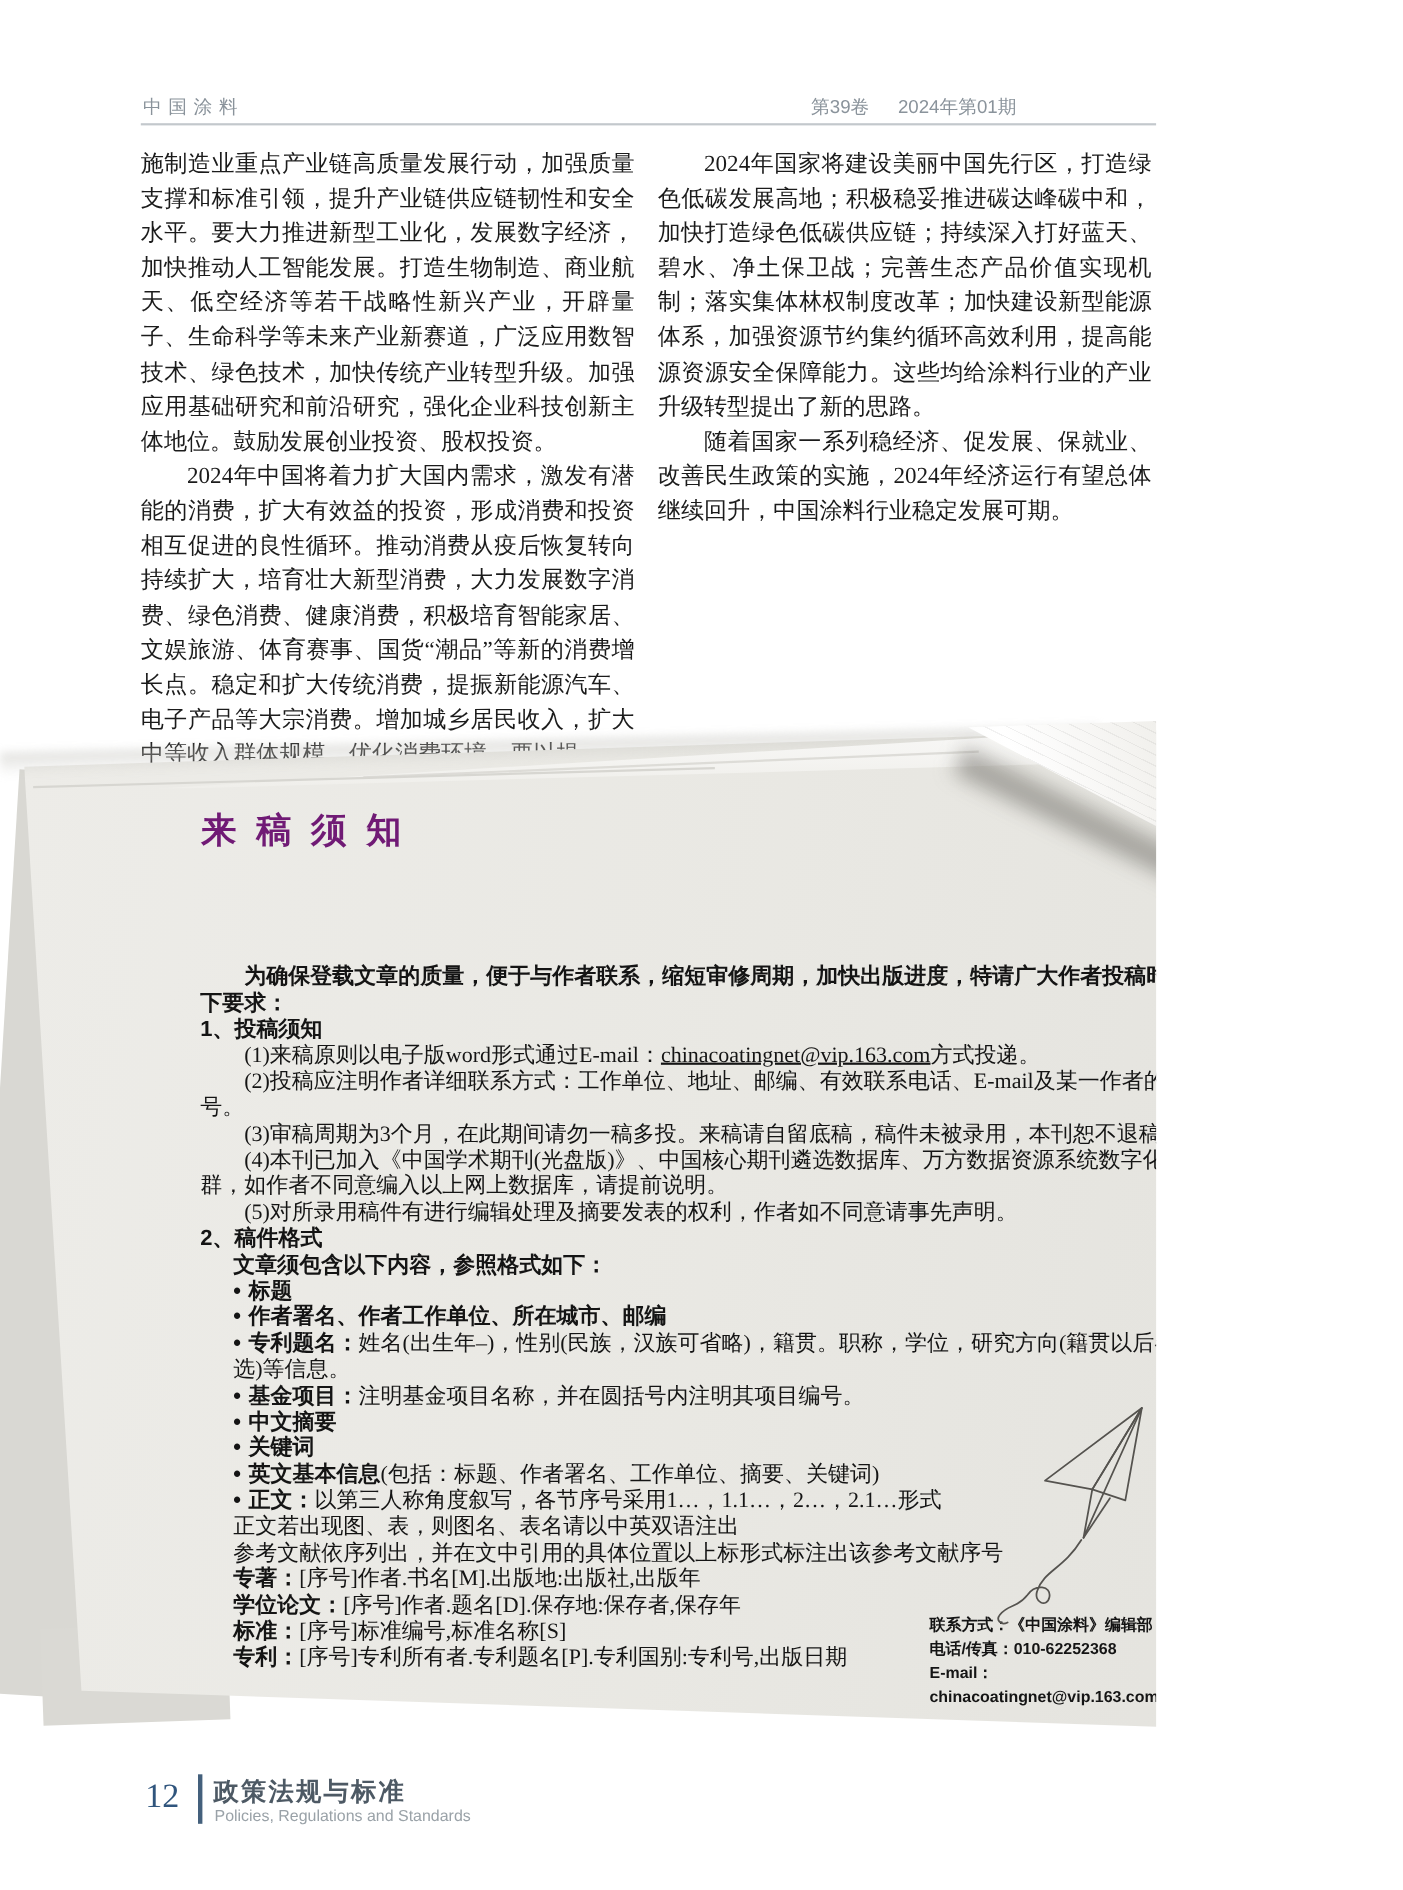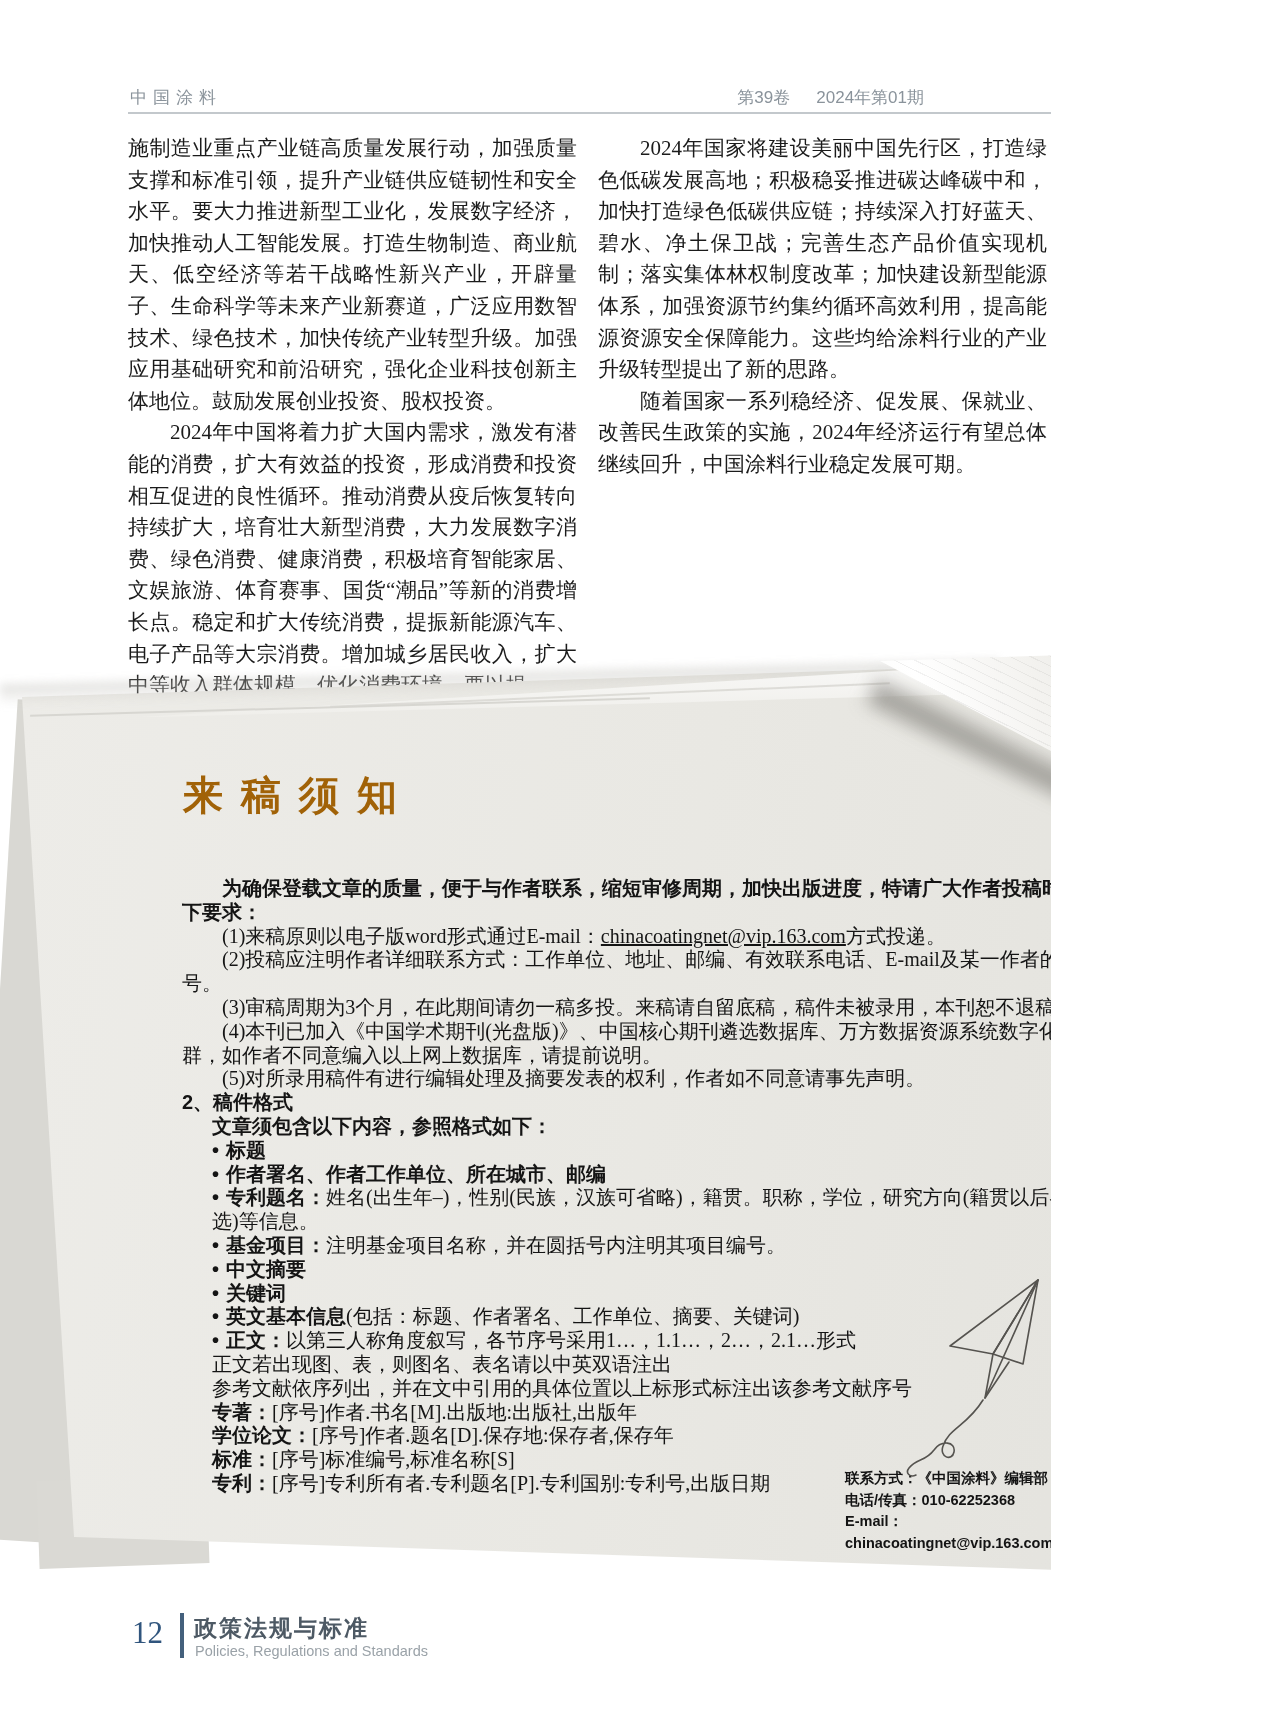--- a/index.html
+++ b/index.html
@@ -47,22 +47,22 @@
   .curl-shadow{position:absolute;left:872px;top:678px;width:300px;height:26px;z-index:4;
                background:rgba(100,98,92,.5);filter:blur(9px);
                transform:rotate(26deg);transform-origin:left center;}
   .page-curl{position:absolute;left:880px;top:652px;width:272px;height:152px;z-index:5;
              clip-path:polygon(0 6%,100% 0,100% 100%);
              background:linear-gradient(245deg,#e6e5e0 0%,#f4f3f0 40%,#ffffff 72%,#fafaf8 100%);}
   .page-curl:after{content:"";position:absolute;inset:0;
              background:repeating-linear-gradient(26deg,rgba(0,0,0,.05) 0 1px,rgba(0,0,0,0) 1px 9px);}
 
   
-  .notice-title{position:absolute;left:183px;top:768px;z-index:10;font-size:40px;font-weight:900;
-                letter-spacing:18px;color:#a16207;}
+  .notice-title{position:absolute;left:183px;top:733px;z-index:10;font-size:32px;font-weight:900;
+                letter-spacing:18px;color:#701a75;}
   .notice-body{position:absolute;left:182px;top:877px;width:953px;z-index:10;font-size:20px;
                line-height:23.8px;color:#141414;}
   .n-line{margin:0;}
   .n-line .nb{font-weight:bold;}
   .n-line .nb:not(:empty){margin-right:7px;}
   .n-line .nd{font-family:"Liberation Sans","DejaVu Sans",sans-serif;font-weight:bold;}
   .n-line .nt,.n-line .ne{font-family:"Liberation Serif","DejaVu Serif",serif;}
   .n-line .ne{text-decoration:underline;}
   .l-intro{text-indent:2em;}
   .l-item{text-indent:2em;}
@@ -115,20 +115,21 @@
   <div class="fan-line a"></div>
   <div class="fan-line b"></div>
   <div class="curl-shadow"></div>
   <div class="page-curl"></div>
 
   <div class="notice-title">来稿须知</div>
 
   <div class="notice-body">
 
   <div class="n-line l-intro"><span class="nb nd"></span><b class="nd">为确保登载文章的质量，便于与作者联系，缩短审修周期，加快出版进度，特请广大作者投稿时注意以下要求：</b><span class="nt"></span><span class="ne"></span><span class="nt"></span></div>
+      <div class="n-line l-h1"><span class="nb nd"></span><b class="nd">1、投稿须知</b><span class="nt"></span><span class="ne"></span><span class="nt"></span></div>
       <div class="n-line l-item"><span class="nb nd"></span><b class="nd"></b><span class="nt">(1)来稿原则以电子版word形式通过E-mail：</span><span class="ne">chinacoatingnet@vip.163.com</span><span class="nt">方式投递。</span></div>
       <div class="n-line l-item"><span class="nb nd"></span><b class="nd"></b><span class="nt">(2)投稿应注明作者详细联系方式：工作单位、地址、邮编、有效联系电话、E-mail及某一作者的身份证号。</span><span class="ne"></span><span class="nt"></span></div>
       <div class="n-line l-item"><span class="nb nd"></span><b class="nd"></b><span class="nt">(3)审稿周期为3个月，在此期间请勿一稿多投。来稿请自留底稿，稿件未被录用，本刊恕不退稿。</span><span class="ne"></span><span class="nt"></span></div>
       <div class="n-line l-item"><span class="nb nd"></span><b class="nd"></b><span class="nt">(4)本刊已加入《中国学术期刊(光盘版)》、中国核心期刊遴选数据库、万方数据资源系统数字化期刊群，如作者不同意编入以上网上数据库，请提前说明。</span><span class="ne"></span><span class="nt"></span></div>
       <div class="n-line l-item"><span class="nb nd"></span><b class="nd"></b><span class="nt">(5)对所录用稿件有进行编辑处理及摘要发表的权利，作者如不同意请事先声明。</span><span class="ne"></span><span class="nt"></span></div>
       <div class="n-line l-h1"><span class="nb nd"></span><b class="nd">2、稿件格式</b><span class="nt"></span><span class="ne"></span><span class="nt"></span></div>
       <div class="n-line l-sub"><span class="nb nd"></span><b class="nd">文章须包含以下内容，参照格式如下：</b><span class="nt"></span><span class="ne"></span><span class="nt"></span></div>
       <div class="n-line l-bullet"><span class="nb nd">•</span><b class="nd">标题</b><span class="nt"></span><span class="ne"></span><span class="nt"></span></div>
       <div class="n-line l-bullet"><span class="nb nd">•</span><b class="nd">作者署名、作者工作单位、所在城市、邮编</b><span class="nt"></span><span class="ne"></span><span class="nt"></span></div>
       <div class="n-line l-bullet"><span class="nb nd">•</span><b class="nd">专利题名：</b><span class="nt">姓名(出生年–)，性别(民族，汉族可省略)，籍贯。职称，学位，研究方向(籍贯以后各项任选)等信息。</span><span class="ne"></span><span class="nt"></span></div>

